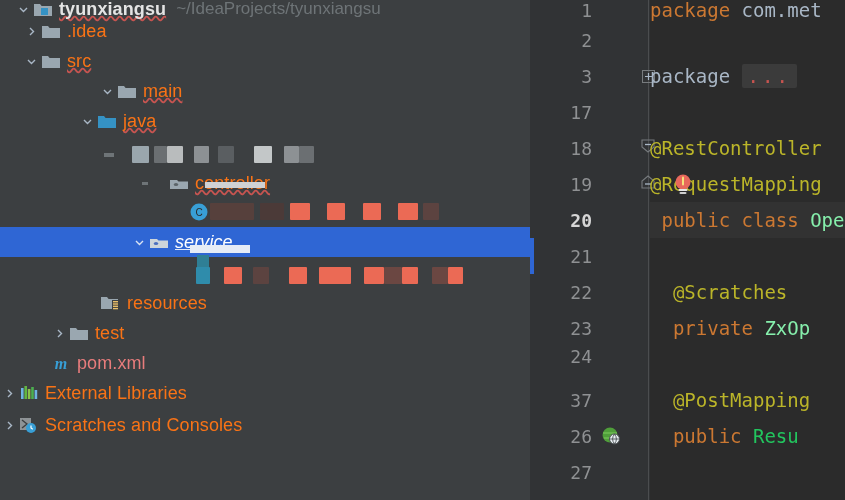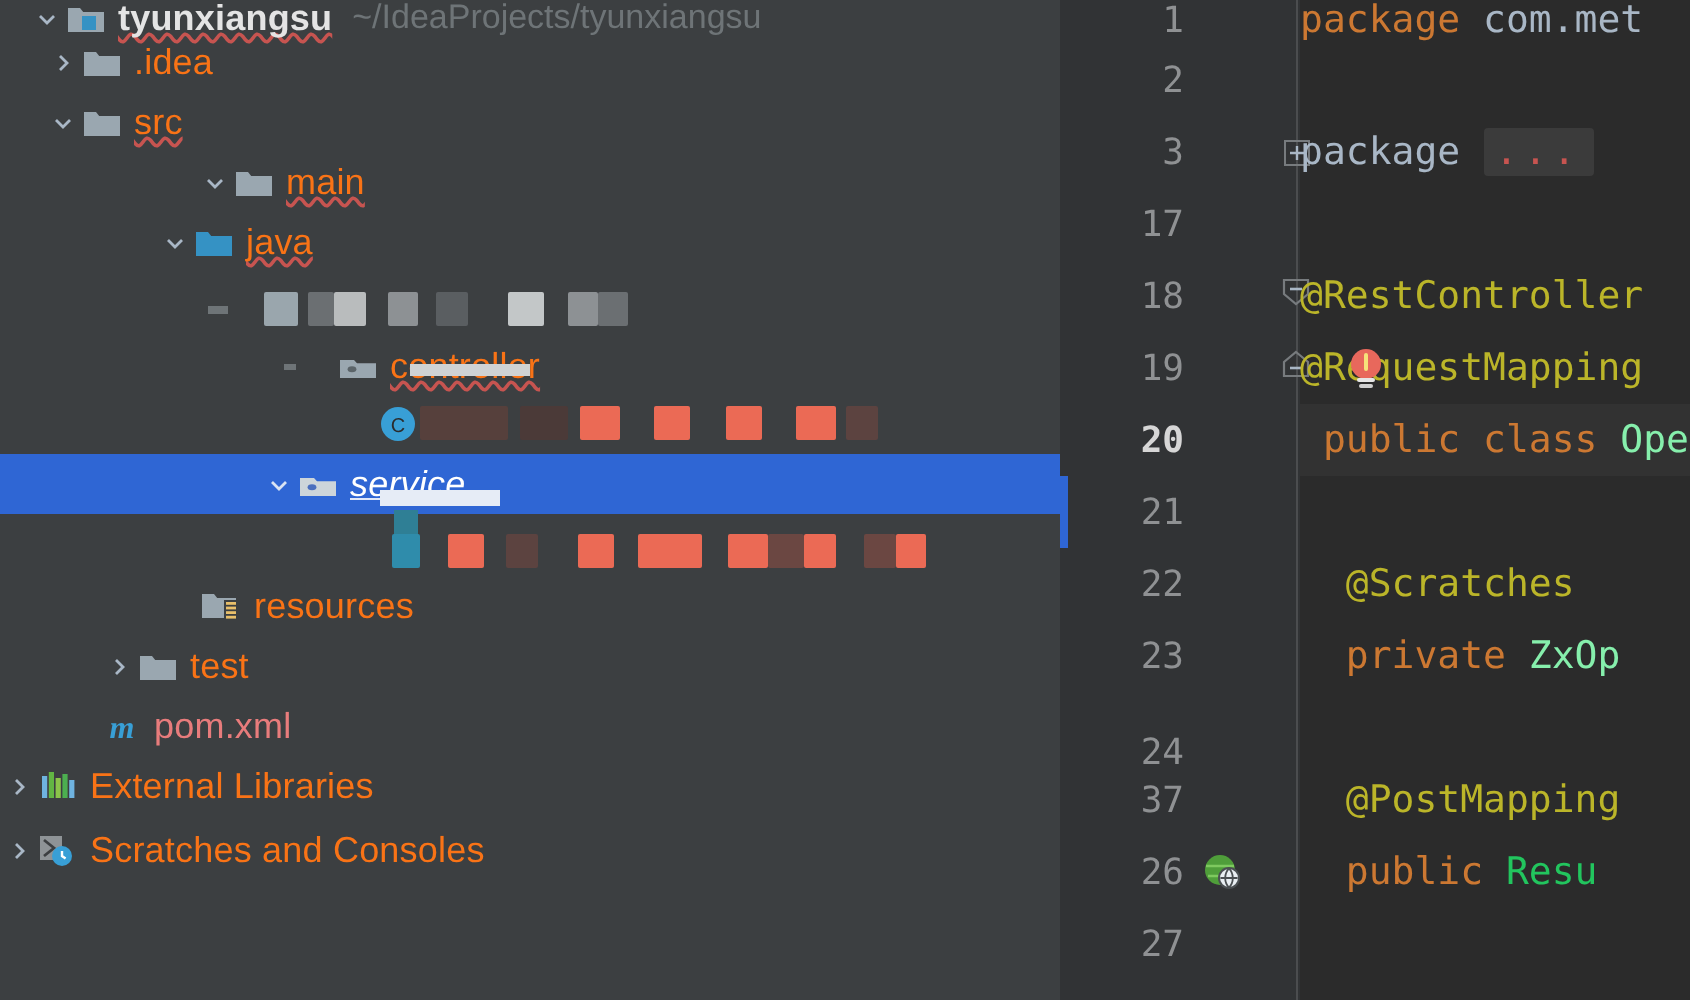--- a/index.html
+++ b/index.html
@@ -410,21 +410,21 @@
         <div class="lnrow" style="top: 274px;">
           <span class="lnum">22</span>
           <span class="gicon"></span>
         </div>
         <div class="codeline" style="top: 274px;"><span class="ann">  @Scratches</span></div>
         <div class="lnrow" style="top: 310px;">
           <span class="lnum">23</span>
           <span class="gicon"></span>
         </div>
         <div class="codeline" style="top: 310px;"><span class="kw">  private </span><span class="cls">ZxOp</span></div>
-        <div class="lnrow" style="top: 358px;">
+        <div class="lnrow" style="top: 338px;">
           <span class="lnum">24</span>
           <span class="gicon"></span>
         </div>
         <div class="codeline" style="top: 346px;"></div>
         <div class="lnrow" style="top: 382px;">
           <span class="lnum">37</span>
           <span class="gicon"></span>
         </div>
         <div class="codeline" style="top: 382px;"><span class="ann">  @PostMapping</span></div>
         <div class="lnrow" style="top: 418px;">

